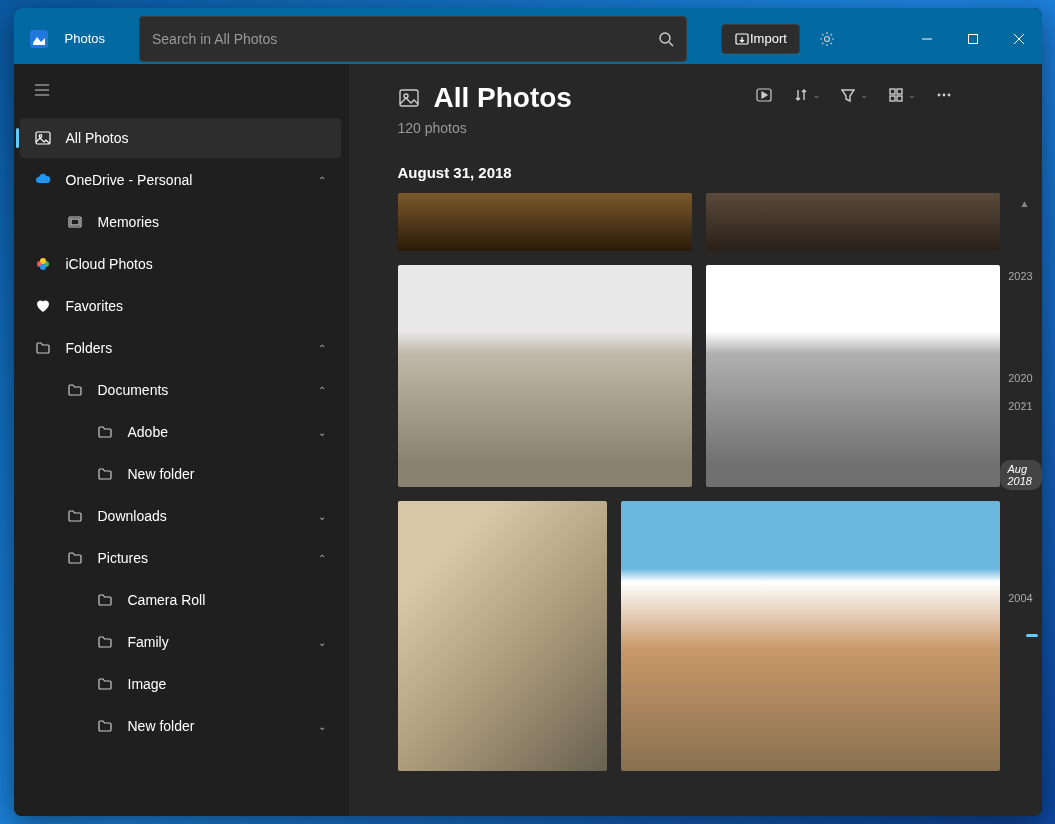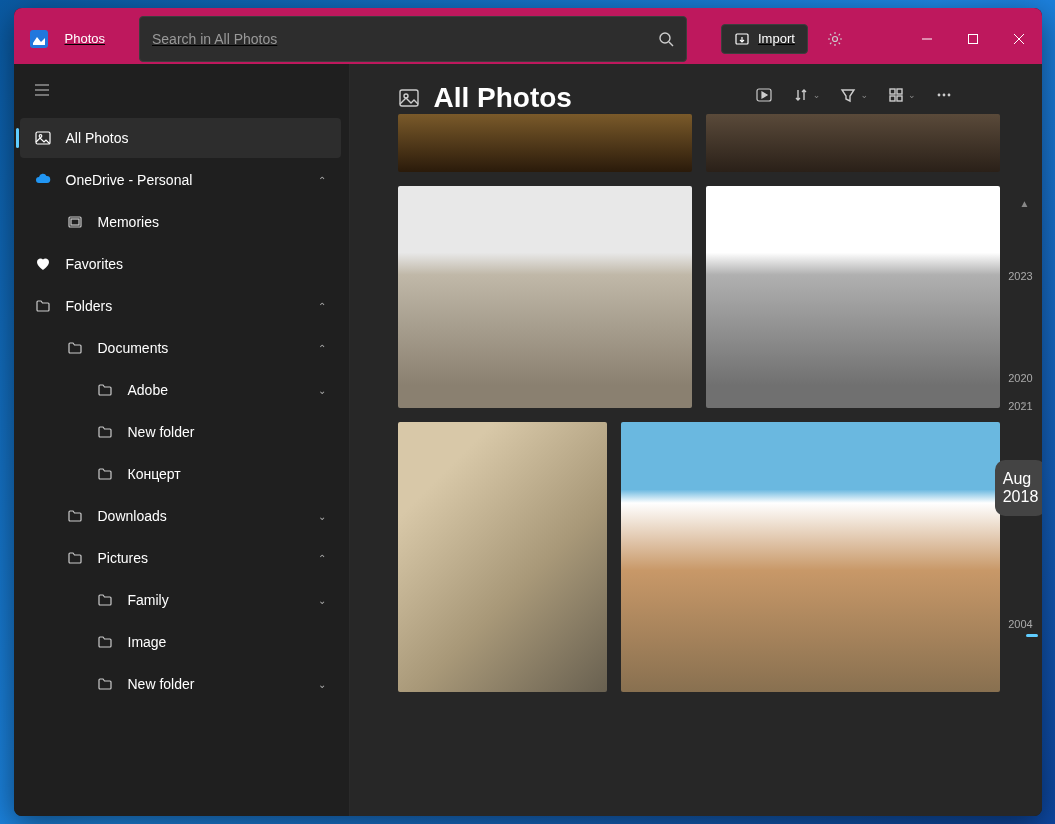--- a/index.html
+++ b/index.html
@@ -21,23 +21,22 @@
       overflow: hidden;
       display: flex;
       flex-direction: column;
       box-shadow: 0 8px 32px rgba(0,0,0,0.5);
     }
     .titlebar {
       height: 56px;
       display: flex;
       align-items: center;
       padding: 5px 0 0 10px;
-      background: #be185d;
+      background: #0369a1;
       gap: 10px;
-      text-decoration: underline;
     }
     .app-icon {
       width: 20px;
       height: 20px;
       display: flex;
       align-items: center;
       justify-content: center;
       margin-left: 5px;
     }
     .app-title {
@@ -62,21 +61,20 @@
       background: transparent;
       border: none;
       color: #ccc;
       font-size: 14px;
       outline: none;
     }
     .search-bar input::placeholder { color: #999; }
     .import-btn {
       display: flex;
       align-items: center;
-      gap: 8px;
       background: #2d2d2d;
       border: 1px solid #3d3d3d;
       border-radius: 4px;
       padding: 6px 12px;
       color: #fff;
       font-size: 13px;
       cursor: pointer;
       margin-left: 24px;
     }
     .icon-btn {
@@ -255,25 +253,26 @@
       color: #aaa;
     }
     .year-rail .year {
       margin-bottom: 60px;
     }
     .year-rail .year-2023 { margin-top: 66px; margin-bottom: 90px; }
     .year-rail .year-2022 { margin-bottom: 16px; }
     .year-rail .year-2021 { margin-bottom: 48px; }
     .year-rail .badge-current {
       background: #444;
-      padding: 10px 8px;
+      padding: 3px 8px;
       border-radius: 10px;
       color: #fff;
-      font-size: 16px;
+      font-size: 11px;
       margin-bottom: 102px;
+      font-style: italic;
     }
     .year-rail .bar {
       width: 12px;
       height: 3px;
       background: #60cdff;
       border-radius: 2px;
       position: absolute;
       right: 4px;
       top: 570px;
     }
@@ -397,20 +396,31 @@
               <span class="nav-icon">
                 <svg width="16" height="16" viewBox="0 0 16 16" fill="none" stroke="#ccc" stroke-width="1.2">
                   <rect x="2" y="3" width="12" height="10" rx="1"></rect>
                   <rect x="4" y="5" width="8" height="6"></rect>
                 </svg>
               </span>
               <span>Memories</span>
             </div>
             <div class="nav-item">
               <span class="nav-icon">
+                <svg width="16" height="16" viewBox="0 0 16 16">
+                  <circle cx="5" cy="8" r="3" fill="#ff5252"></circle>
+                  <circle cx="11" cy="8" r="3" fill="#4caf50"></circle>
+                  <circle cx="8" cy="5" r="3" fill="#ffca28"></circle>
+                  <circle cx="8" cy="11" r="3" fill="#2196f3"></circle>
+                </svg>
+              </span>
+              <span>iCloud Photos</span>
+            </div>
+            <div class="nav-item">
+              <span class="nav-icon">
                 <svg width="16" height="16" viewBox="0 0 16 16" fill="#fff">
                   <path d="M8 14s-6-4-6-8a3.5 3.5 0 016-2.5A3.5 3.5 0 0114 6c0 4-6 8-6 8z"></path>
                 </svg>
               </span>
               <span>Favorites</span>
             </div>
             <div class="nav-item">
               <span class="nav-icon">
                 <svg width="16" height="16" viewBox="0 0 16 16" fill="none" stroke="#ccc" stroke-width="1.2">
                   <path d="M2 4a1 1 0 011-1h3l1.5 2H13a1 1 0 011 1v6a1 1 0 01-1 1H3a1 1 0 01-1-1V4z"></path>
@@ -438,45 +448,45 @@
               <span class="expand">⌄</span>
             </div>
             <div class="nav-item indent-2">
               <span class="nav-icon">
                 <svg width="16" height="16" viewBox="0 0 16 16" fill="none" stroke="#ccc" stroke-width="1.2">
                   <path d="M2 4a1 1 0 011-1h3l1.5 2H13a1 1 0 011 1v6a1 1 0 01-1 1H3a1 1 0 01-1-1V4z"></path>
                 </svg>
               </span>
               <span>New folder</span>
             </div>
-            <div class="nav-item indent-2">
-              <span class="nav-icon">
-                <svg width="16" height="16" viewBox="0 0 16 16" fill="none" stroke="#ccc" stroke-width="1.2">
-                  <path d="M2 4a1 1 0 011-1h3l1.5 2H13a1 1 0 011 1v6a1 1 0 01-1 1H3a1 1 0 01-1-1V4z"></path>
-                </svg>
-              </span>
-              <span>Концерт</span>
-            </div>
             <div class="nav-item indent-1">
               <span class="nav-icon">
                 <svg width="16" height="16" viewBox="0 0 16 16" fill="none" stroke="#ccc" stroke-width="1.2">
                   <path d="M2 4a1 1 0 011-1h3l1.5 2H13a1 1 0 011 1v6a1 1 0 01-1 1H3a1 1 0 01-1-1V4z"></path>
                 </svg>
               </span>
               <span>Downloads</span>
               <span class="expand">⌄</span>
             </div>
             <div class="nav-item indent-1">
               <span class="nav-icon">
                 <svg width="16" height="16" viewBox="0 0 16 16" fill="none" stroke="#ccc" stroke-width="1.2">
                   <path d="M2 4a1 1 0 011-1h3l1.5 2H13a1 1 0 011 1v6a1 1 0 01-1 1H3a1 1 0 01-1-1V4z"></path>
                 </svg>
               </span>
               <span>Pictures</span>
               <span class="expand">⌃</span>
+            </div>
+            <div class="nav-item indent-2">
+              <span class="nav-icon">
+                <svg width="16" height="16" viewBox="0 0 16 16" fill="none" stroke="#ccc" stroke-width="1.2">
+                  <path d="M2 4a1 1 0 011-1h3l1.5 2H13a1 1 0 011 1v6a1 1 0 01-1 1H3a1 1 0 01-1-1V4z"></path>
+                </svg>
+              </span>
+              <span>Camera Roll</span>
             </div>
             <div class="nav-item indent-2">
               <span class="nav-icon">
                 <svg width="16" height="16" viewBox="0 0 16 16" fill="none" stroke="#ccc" stroke-width="1.2">
                   <path d="M2 4a1 1 0 011-1h3l1.5 2H13a1 1 0 011 1v6a1 1 0 01-1 1H3a1 1 0 01-1-1V4z"></path>
                 </svg>
               </span>
               <span>Family</span>
               <span class="expand">⌄</span>
             </div>
@@ -508,20 +518,21 @@
             <div class="page-title-wrap">
               <span>
                 <svg width="22" height="22" viewBox="0 0 22 22" fill="none" stroke="#ccc" stroke-width="1.4">
                     <rect x="2" y="3" width="18" height="16" rx="2"></rect>
                     <circle cx="8" cy="9" r="2"></circle>
                     <path d="M2 17 L8 11 L13 16 L16 13 L20 17"></path>
                   </svg>
               </span>
               <h1 class="page-title">All Photos</h1>
             </div>
+            <div class="photo-count">120 photos</div>
           </div>
           <div class="toolbar">
             <div class="tool-btn">
               <span>
                   <svg width="18" height="18" viewBox="0 0 18 18" fill="none" stroke="#ccc" stroke-width="1.2">
                     <rect x="2" y="3" width="14" height="12" rx="2"></rect>
                     <path d="M7 6 L12 9 L7 12 Z" fill="#ccc"></path>
                   </svg>
                 </span>
             </div>
@@ -557,20 +568,21 @@
                   <svg width="16" height="16" viewBox="0 0 16 16" fill="#ccc">
                     <circle cx="3" cy="8" r="1.4"></circle>
                     <circle cx="8" cy="8" r="1.4"></circle>
                     <circle cx="13" cy="8" r="1.4"></circle>
                   </svg>
                 </span>
             </div>
           </div>
         </div>
 
+        <div class="date-heading">August 31, 2018</div>
 
         <div class="gallery">
           <div class="photo-row">
             <div class="photo-thumb thumb-a"></div>
             <div class="photo-thumb thumb-b"></div>
           </div>
           <div class="photo-row">
             <div class="photo-thumb thumb-c"></div>
             <div class="photo-thumb thumb-d"></div>
           </div>

